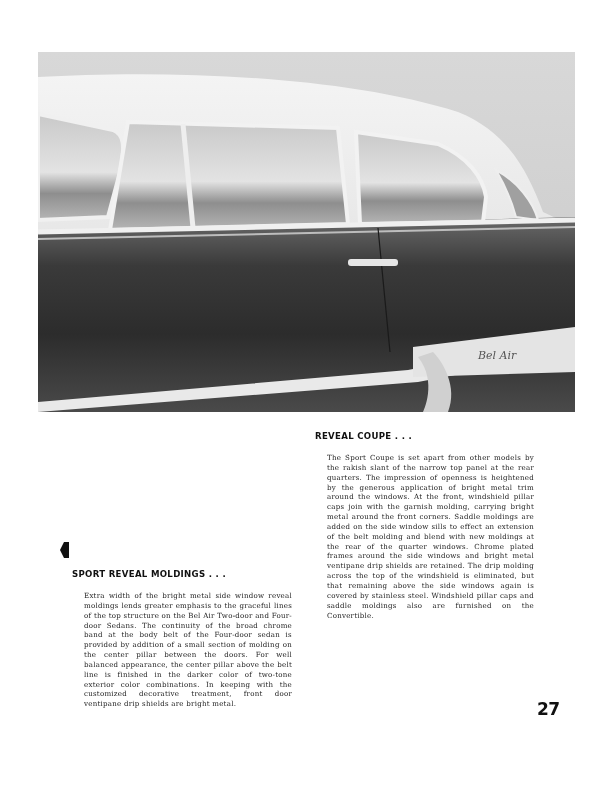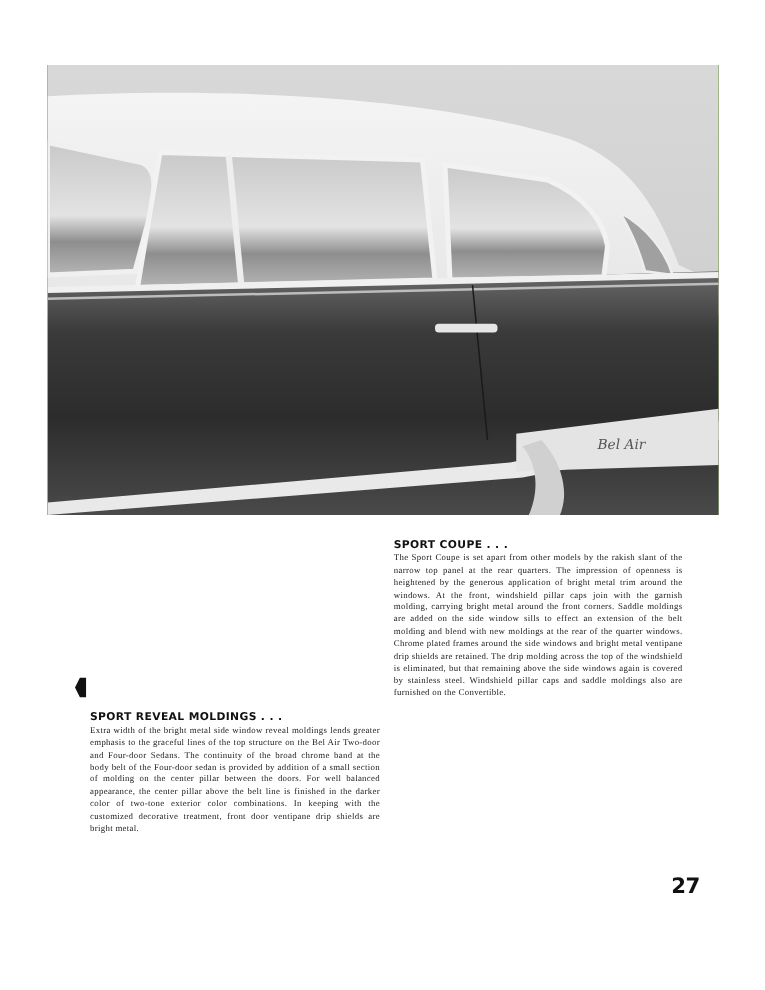--- a/index.html
+++ b/index.html
@@ -1,20 +1,20 @@
 <!DOCTYPE html>
 <html><head>
 <meta charset="utf-8">
 <style>
   html, body { margin: 0; padding: 0; background: #ffffff; }
   body { width: 612px; height: 792px; position: relative; overflow: hidden; font-family: "DejaVu Serif", serif; color: #1a1a1a; }
-  .photo { position: absolute; left: 38px; top: 52px; width: 537px; height: 360px; background: #4d7c0f; overflow: hidden; }
+  .photo { position: absolute; left: 38px; top: 52px; width: 537px; height: 360px; background: #eab308; overflow: hidden; }
   .photo svg { width: 100%; height: 100%; display: block; }
   .heading { font-family: "DejaVu Sans", sans-serif; font-weight: bold; font-size: 8.6px; letter-spacing: 0.3px; color: #111; margin: 0 0 1px 0; white-space: nowrap; }
-  .body-text { font-size: 7.05px; line-height: 9.85px; text-align: justify; margin: 0; letter-spacing: 0.25px; color: #1c1c1c; font-family: Liberation Serif, serif; }
+  .body-text { font-size: 7.05px; line-height: 9.85px; text-align: justify; margin: 12px; letter-spacing: 0.25px; color: #1c1c1c; }
   .col-right { position: absolute; left: 315px; top: 431px; width: 231px; }
   .col-left { position: absolute; left: 72px; top: 569px; width: 232px; }
   .bullet { position: absolute; left: 60px; top: 542px; width: 9px; height: 16px; }
   .page-num { position: absolute; left: 537px; top: 699px; font-family: "DejaVu Sans", sans-serif; font-weight: bold; font-size: 17px; color: #111; letter-spacing: -0.5px; }
 </style>
 </head>
 <body>
 
 <div class="photo">
   <svg viewBox="0 0 537 360" preserveAspectRatio="none">
@@ -66,21 +66,21 @@
     <path d="M0,350 L370,318 L537,285 L537,300 L380,330 L0,360 Z" fill="#e9e9e9"></path>
     <path d="M375,295 L537,275 L537,320 L375,325 Z" fill="#e4e4e4"></path>
     <path d="M380,305 C400,330 385,360 385,360 L410,360 C420,335 405,310 395,300 Z" fill="#d0d0d0"></path>
     <g>
       <text x="440" y="307" font-family="DejaVu Serif, serif" font-style="italic" font-size="11" fill="#555">Bel Air</text>
     </g>
   </svg>
 </div>
 
 <div class="col-right">
-  <p class="heading">SPORT COUPE . . .</p>
+  <p class="heading">REVEAL COUPE . . .</p>
   <p class="body-text">The Sport Coupe is set apart from other models by the rakish slant of the narrow top panel at the rear quarters. The impression of openness is heightened by the generous application of bright metal trim around the windows. At the front, windshield pillar caps join with the garnish molding, carrying bright metal around the front corners. Saddle moldings are added on the side window sills to effect an extension of the belt molding and blend with new moldings at the rear of the quarter windows. Chrome plated frames around the side windows and bright metal ventipane drip shields are retained. The drip molding across the top of the windshield is eliminated, but that remaining above the side windows again is covered by stainless steel. Windshield pillar caps and saddle moldings also are furnished on the Convertible.</p>
 </div>
 
 <div class="bullet">
   <svg viewBox="0 0 9 16" width="9" height="16">
     <path d="M9,0 L9,16 L4,16 L0,8 L4,0 Z" fill="#111"></path>
   </svg>
 </div>
 
 <div class="col-left">

